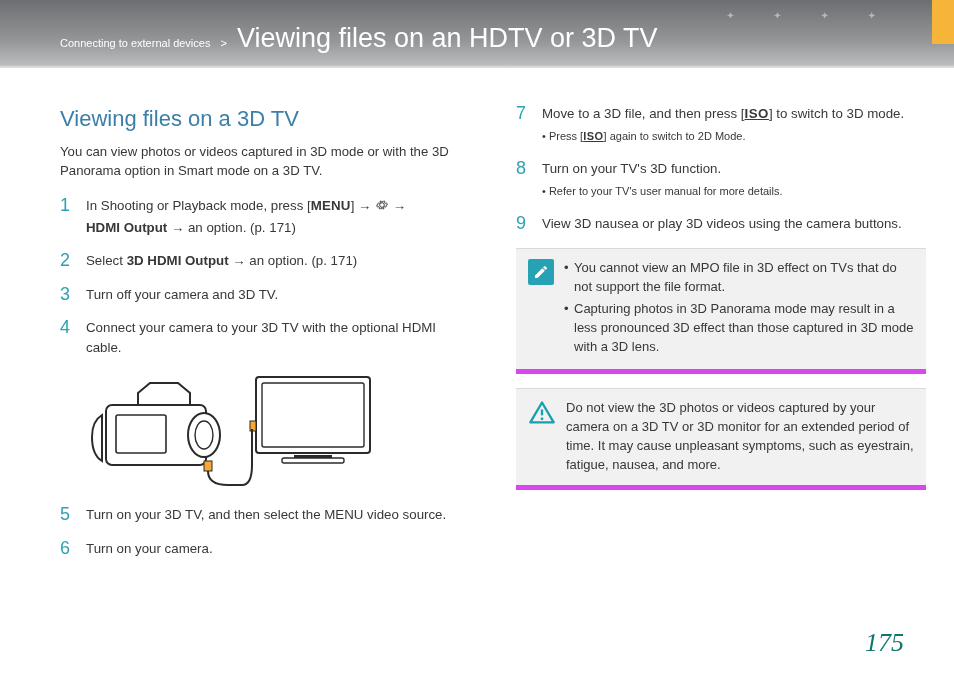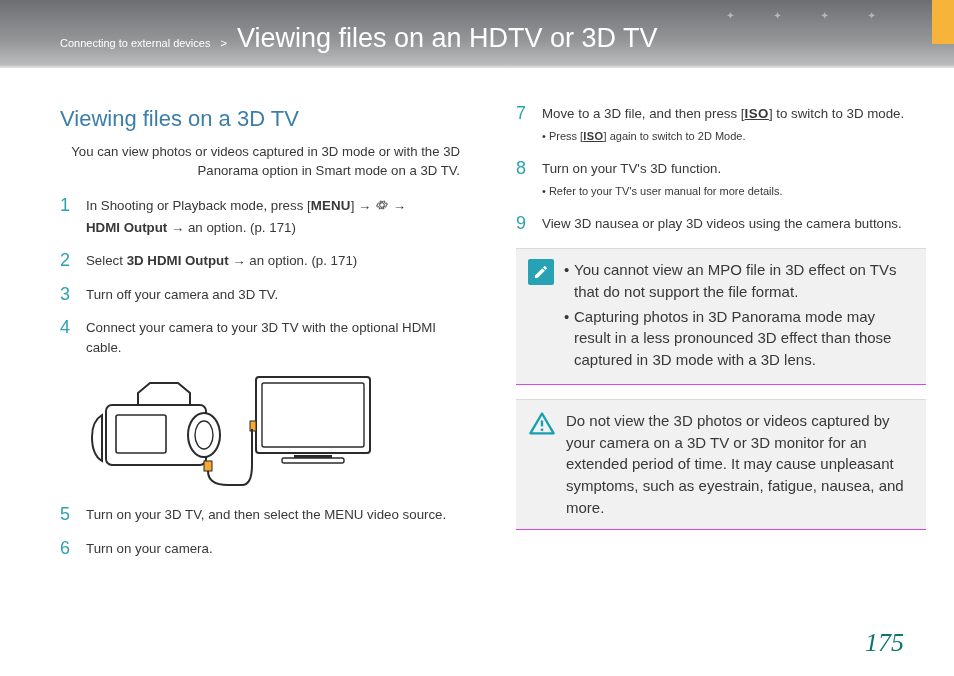--- a/index.html
+++ b/index.html
@@ -50,21 +50,20 @@
     color:#3b7ea8;
     font-weight:400;
     font-size:22px;
     margin:2px 0 10px;
   }
   .intro {
     font-size:13.2px;
     line-height:1.45;
     margin-bottom:16px;
     max-width:400px;
-    text-align:right;
   }
   ol.steps { list-style:none; margin:0; padding:0; }
   ol.steps > li {
     display:flex;
     gap:12px;
     margin-bottom:14px;
     font-size:13.3px;
     line-height:1.45;
   }
   .num {
@@ -101,23 +100,23 @@
   .diagram{
     margin:4px 0 14px 26px;
     width:290px;
     height:120px;
   }
   .note-box{
     display:flex;
     gap:10px;
     background:#f1f1f1;
     border-top:1px solid #d9d9d9;
-    border-bottom:1px solid #d946ef;
+    border-bottom:5px solid #d946ef;
     padding:10px 12px;
-    font-size:15px;
+    font-size:13px;
     line-height:1.45;
     margin-bottom:14px;
   }
   .note-icon{
     width:26px;height:26px;
     background:#27a2b5;
     border-radius:2px;
     flex-shrink:0;
     display:flex;align-items:center;justify-content:center;
     color:#fff;

